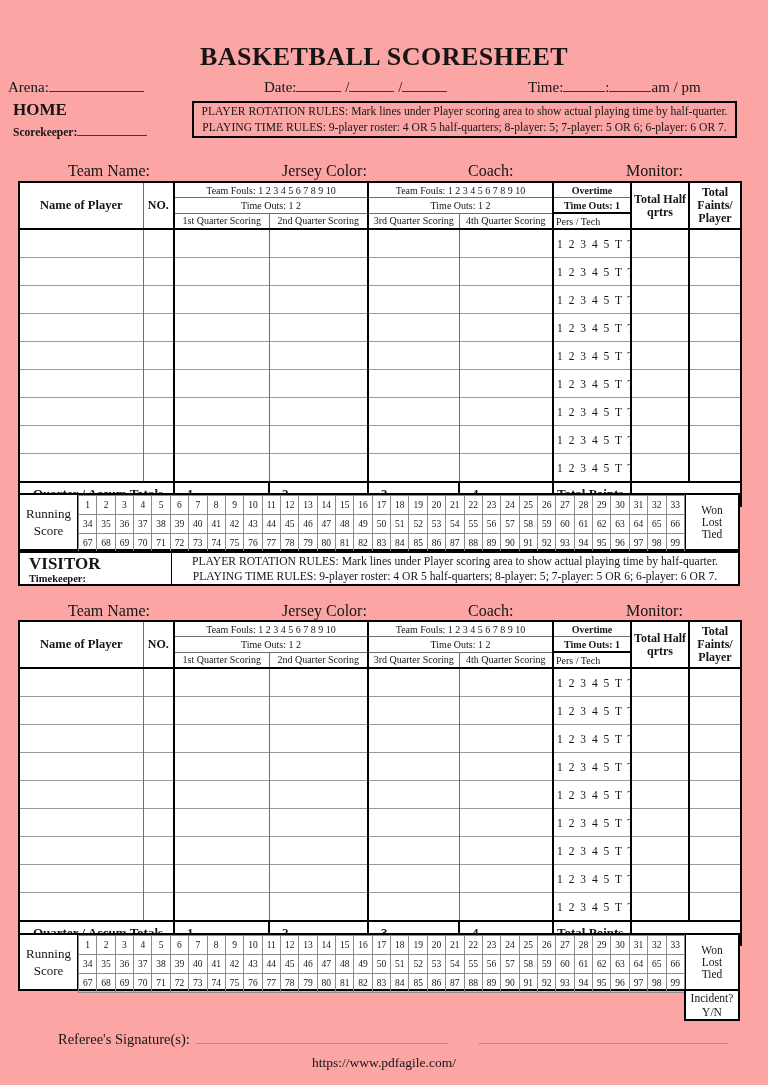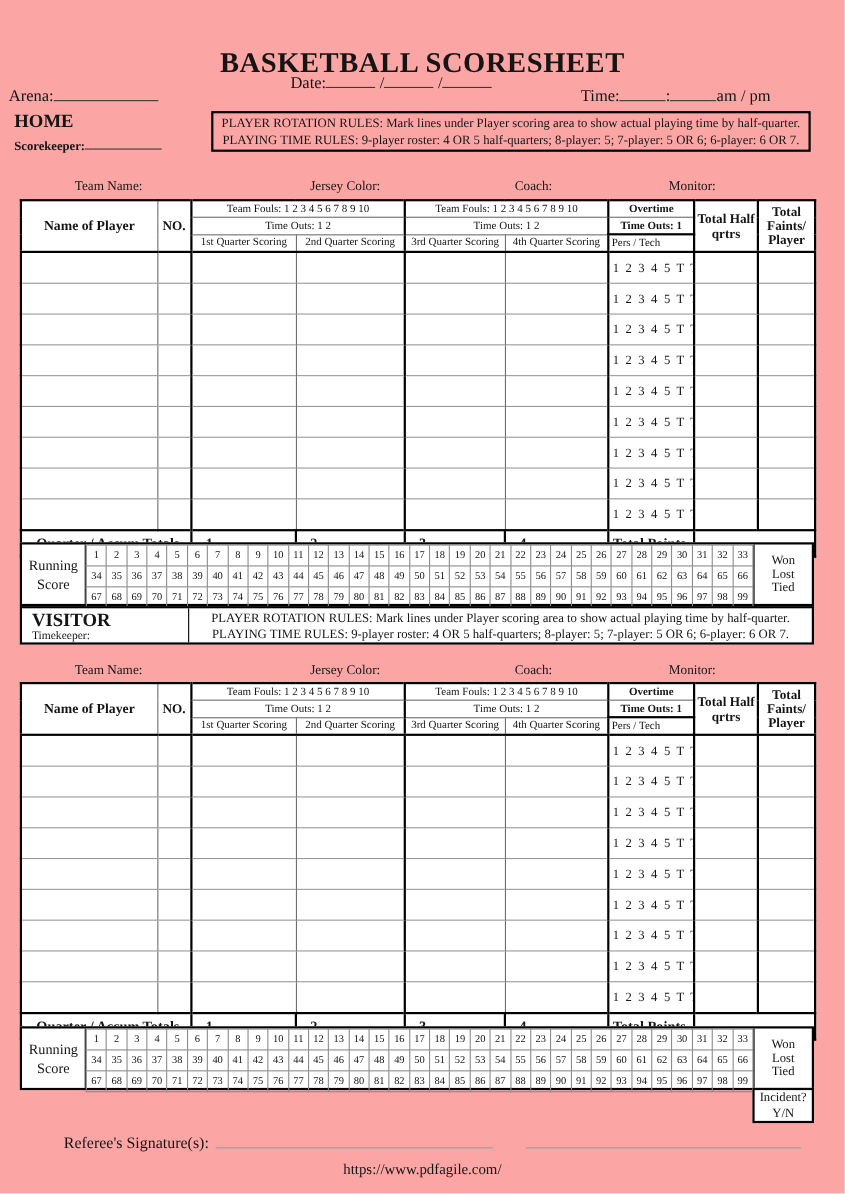--- a/index.html
+++ b/index.html
@@ -3,34 +3,34 @@
 <meta charset="utf-8">
 <style>
   html,body{margin:0;padding:0;background:#fff;}
   .page{position:relative;width:768px;height:1085px;background:#fca5a5;overflow:hidden;
         font-family:"Liberation Serif","DejaVu Serif",serif;color:#151515;}
 
   .page-title{position:absolute;top:42px;left:0;right:0;text-align:center;
               font-size:26px;font-weight:bold;letter-spacing:.5px;}
   .fld{position:absolute;font-size:15px;white-space:nowrap;}
   .f-arena{left:8px;top:78px;}
-  .f-date{left:264px;top:66px;}
+  .f-date{left:264px;top:78px;}
   .f-time{left:528px;top:78px;}
   .blank{display:inline-block;border-bottom:1.4px solid #3a3a3a;height:13px;vertical-align:baseline;}
   .w95{width:95px}.w45{width:45px}.w42{width:42px}.w70{width:70px}
 
   .home-label{position:absolute;left:13px;top:100px;font-size:17px;font-weight:bold;}
   .scorekeeper{position:absolute;left:13px;top:122px;font-size:11.5px;font-weight:bold;}
 
   .rules-box{position:absolute;left:192px;top:101px;width:545px;height:37px;border:2px solid #000;
              box-sizing:border-box;text-align:center;font-size:11.6px;line-height:16px;padding-top:1px;}
 
-  .team-info{position:absolute;left:0;width:768px;font-size:12px;height:15px;text-decoration:underline;}
+  .team-info{position:absolute;left:0;width:768px;font-size:16px;height:15px;text-decoration:underline;}
   .ti-a{position:absolute;left:68px}.ti-b{position:absolute;left:282px}
-  .ti-c{position:absolute;left:468px}.ti-d{position:absolute;left:608px}
+  .ti-c{position:absolute;left:468px}.ti-d{position:absolute;left:626px}
 
   .tbl-mount{position:absolute;left:18px;}
   table.score{border-collapse:collapse;table-layout:fixed;width:722px;border:2px solid #000;background:#fff;}
   table.score th,table.score td{padding:0;overflow:hidden;}
   table.score thead th{border:1px solid #6e6e6e;font-size:10px;font-weight:normal;height:14px;text-align:center;}
   table.score thead th.bold{font-weight:bold;margin-top:23px;}
   table.score th.span3{border-bottom:2px solid #000;font-weight:bold;font-size:12px;line-height:13px;}
   table.score th.namehdr{font-size:12.5px;}
   .gl{border-left:2px solid #000 !important;}
   .hb2{border-bottom:2px solid #000 !important;}
@@ -49,21 +49,21 @@
   .rs-mid{flex:1;}
   table.rs{border-collapse:collapse;table-layout:fixed;width:100%;height:100%;}
   table.rs td{border:1px solid #8c8c8c;text-align:center;font-size:9.5px;padding:0;height:18px;}
   .rs-wlt{width:52px;border-left:1.5px solid #000;display:flex;flex-direction:column;justify-content:center;
           text-align:center;font-size:11.5px;padding:2px 0;}
 
   .keeper-box{position:absolute;left:18px;width:722px;height:35px;border:2px solid #000;box-sizing:border-box;
               display:flex;background:#fff;}
   .kb-left{width:152px;border-right:1.5px solid #000;padding-left:9px;box-sizing:border-box;}
   .kb-title{font-size:17px;font-weight:bold;line-height:19px;margin-top:1px;}
-  .kb-sub{font-size:10.5px;font-weight:normal;line-height:11px;}
+  .kb-sub{font-size:10.5px;font-weight:bold;line-height:11px;}
   .kb-rules{flex:1;text-align:center;font-size:11.6px;line-height:15px;padding-top:1px;}
 
   .incident{position:absolute;left:684px;width:56px;height:32px;border:2px solid #000;box-sizing:border-box;
             text-align:center;font-size:11.5px;line-height:14px;background:#fff;}
 
   .referee{position:absolute;left:58px;top:1031px;font-size:14.5px;white-space:nowrap;}
   .sig-line{display:inline-block;border-bottom:1.2px solid #9a9a9a;height:12px;}
   .sig1{width:252px;margin-left:6px;}
   .sig2{width:250px;margin-left:30px;}
 

